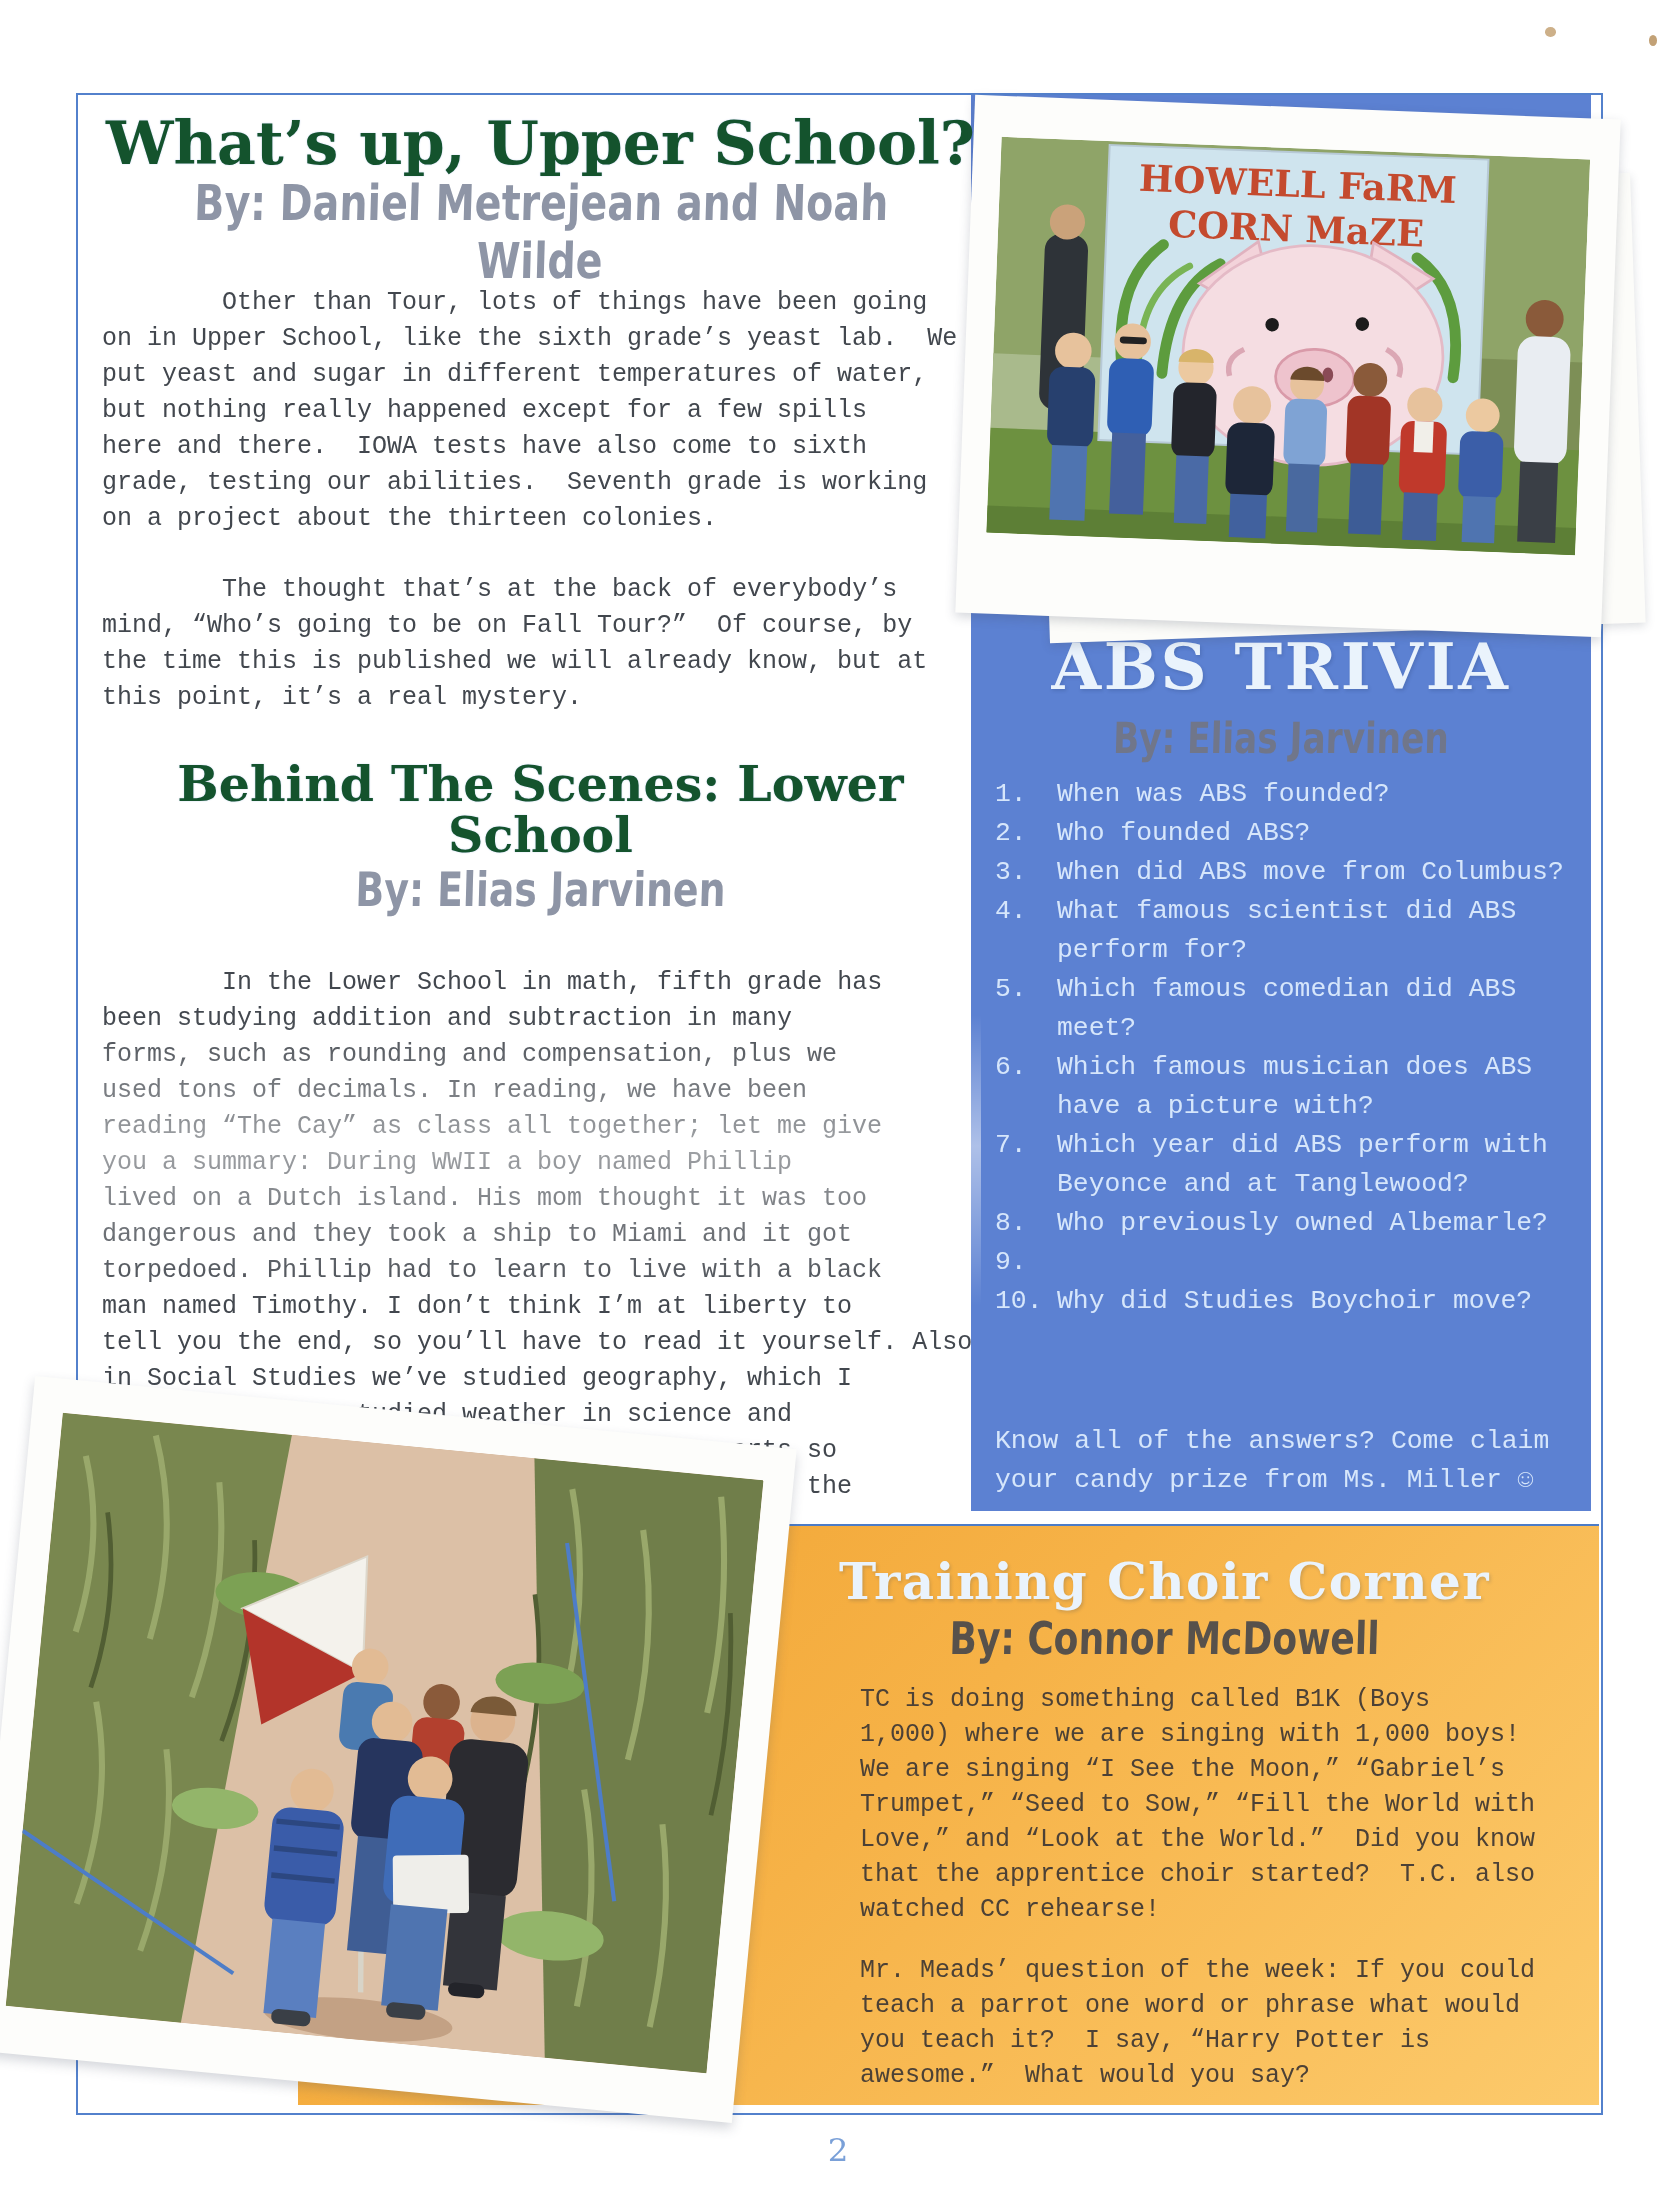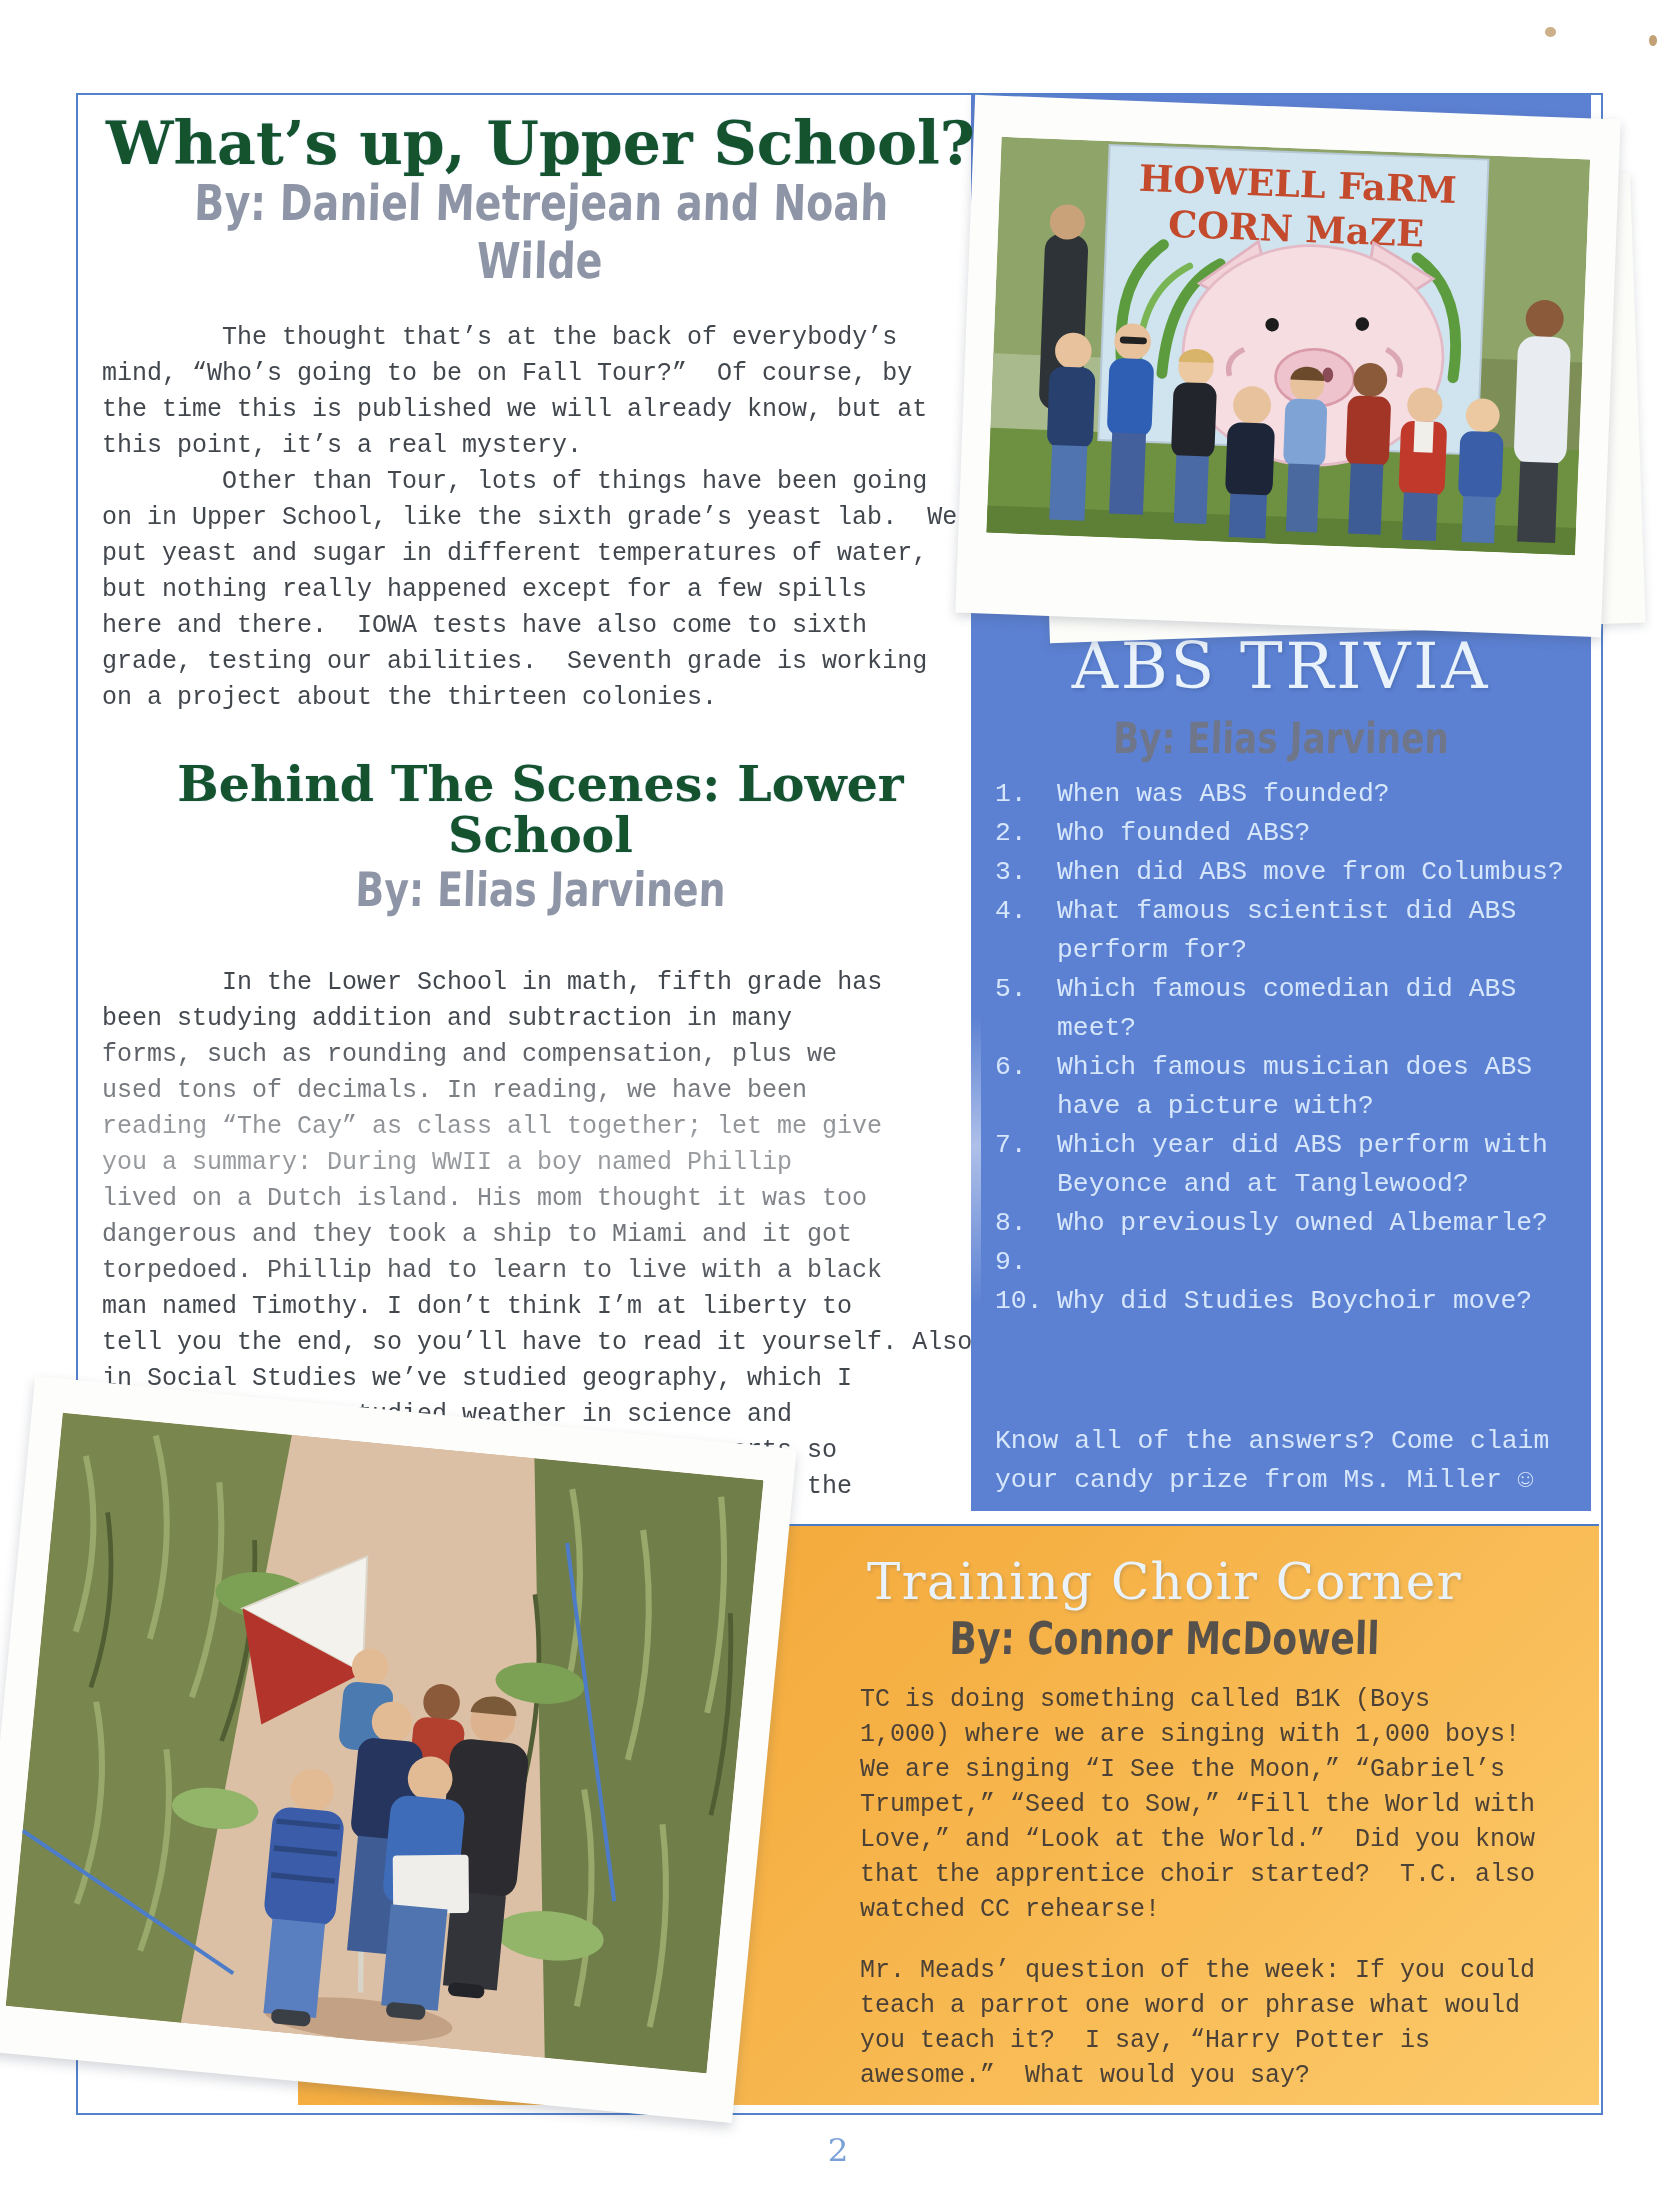--- a/index.html
+++ b/index.html
@@ -12,21 +12,21 @@
   .blue-panel{position:absolute;left:971px;top:95px;width:620px;height:1416px;
               background:#5c81d2;z-index:2;}
   
   .orange-panel{position:absolute;left:298px;top:1524px;width:1301px;height:579px;
                 background:linear-gradient(135deg,#f1a22f 0%,#f6b247 45%,#fcca6c 100%);
                 border-top:2.7px solid #4c7cc7;z-index:2;}
   .orange-inner{position:relative;margin-left:467px;width:799px;}
   
   .h-blue{font-family:"DejaVu Serif",serif;font-weight:bold;color:#14532d;text-align:center;
           text-shadow:0 0 1.4px rgba(79,126,207,.45);line-height:1.05;}
-  .h-white{font-family:"DejaVu Serif",serif;font-weight:normal;color:#eaf3fc;text-align:center;
+  .h-white{font-family:"DejaVu Serif",serif;font-weight:bold;color:#eaf3fc;text-align:center;
            text-shadow:1.4px 2px 3.4px rgba(30,50,90,.18);line-height:1.05;}
   .byline{display:block;text-align:center;font-family:"DejaVu Sans",sans-serif;font-weight:bold;
           transform:scale(.88,1.1) skewX(-2deg);}
   
   .tw{font-family:"Liberation Mono","DejaVu Sans Mono",monospace;white-space:pre-wrap;
       font-size:25px;line-height:36px;color:#42474e;letter-spacing:0;}
   .left-col{position:absolute;left:102px;top:102px;width:877px;z-index:3;}
   .fade{position:absolute;left:88px;top:1015px;width:893px;height:291px;z-index:4;pointer-events:none;
         background:linear-gradient(180deg,rgba(255,255,255,0) 0%,rgba(255,255,255,.5) 45%,rgba(255,255,255,0) 100%);}
   
@@ -131,31 +131,31 @@
       <div class="tw choir-body choir-p2">Mr. Meads’ question of the week: If you could
 teach a parrot one word or phrase what would
 you teach it?  I say, “Harry Potter is
 awesome.”  What would you say?</div>
     </div>
   </div>
 
   <div class="left-col">
     <div class="h-blue" style="font-size:60px;margin-top:9.5px;">What’s up, Upper School?</div>
     <span class="byline" style="font-size:45px;color:#8e95a6;margin-top:4.1px;">By: Daniel Metrejean and Noah Wilde</span>
-    <div class="tw" style="margin-top:35px;">        The thought that’s at the back of everybody’s
-mind, “Who’s going to be on Fall Tour?”  Of course, by
-the time this is published we will already know, but at
-this point, it’s a real mystery.</div>
     <div class="tw">        Other than Tour, lots of things have been going
 on in Upper School, like the sixth grade’s yeast lab.  We
 put yeast and sugar in different temperatures of water,
 but nothing really happened except for a few spills
 here and there.  IOWA tests have also come to sixth
 grade, testing our abilities.  Seventh grade is working
 on a project about the thirteen colonies.</div>
+    <div class="tw" style="margin-top:35px;">        The thought that’s at the back of everybody’s
+mind, “Who’s going to be on Fall Tour?”  Of course, by
+the time this is published we will already know, but at
+this point, it’s a real mystery.</div>
     <div class="h-blue" style="font-size:49px;margin-top:43px;">Behind The Scenes: Lower School</div>
     <span class="byline" style="font-size:43px;color:#8e95a6;margin-top:2.7px;">By: Elias Jarvinen</span>
     <div class="tw" style="margin-top:51px;">        In the Lower School in math, fifth grade has
 been studying addition and subtraction in many
 forms, such as rounding and compensation, plus we
 used tons of decimals. In reading, we have been
 reading “The Cay” as class all together; let me give
 you a summary: During WWII a boy named Phillip
 lived on a Dutch island. His mom thought it was too
 dangerous and they took a ship to Miami and it got

